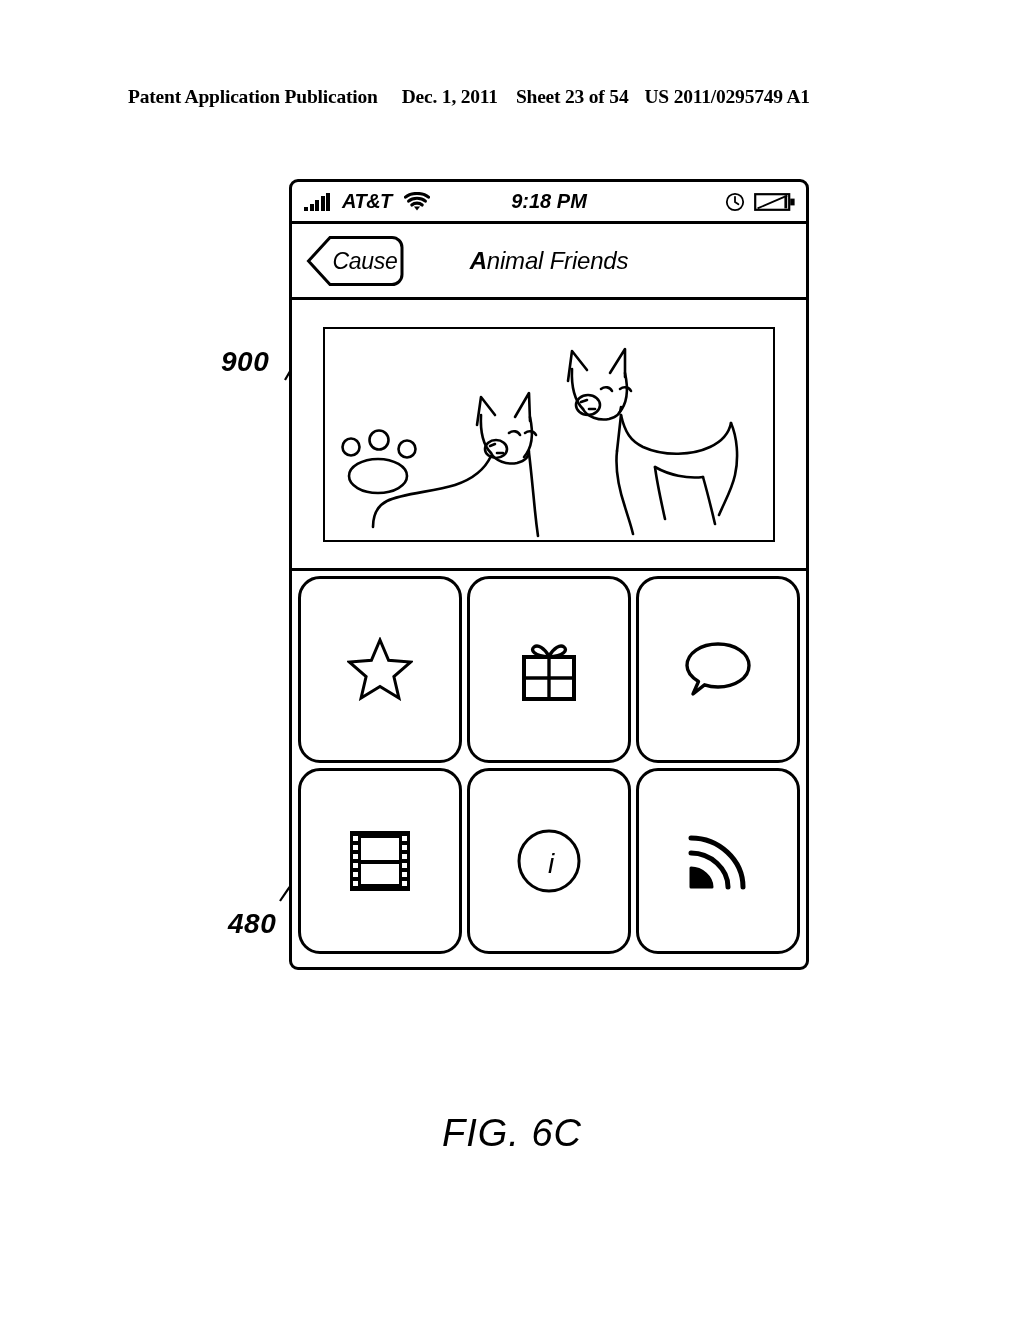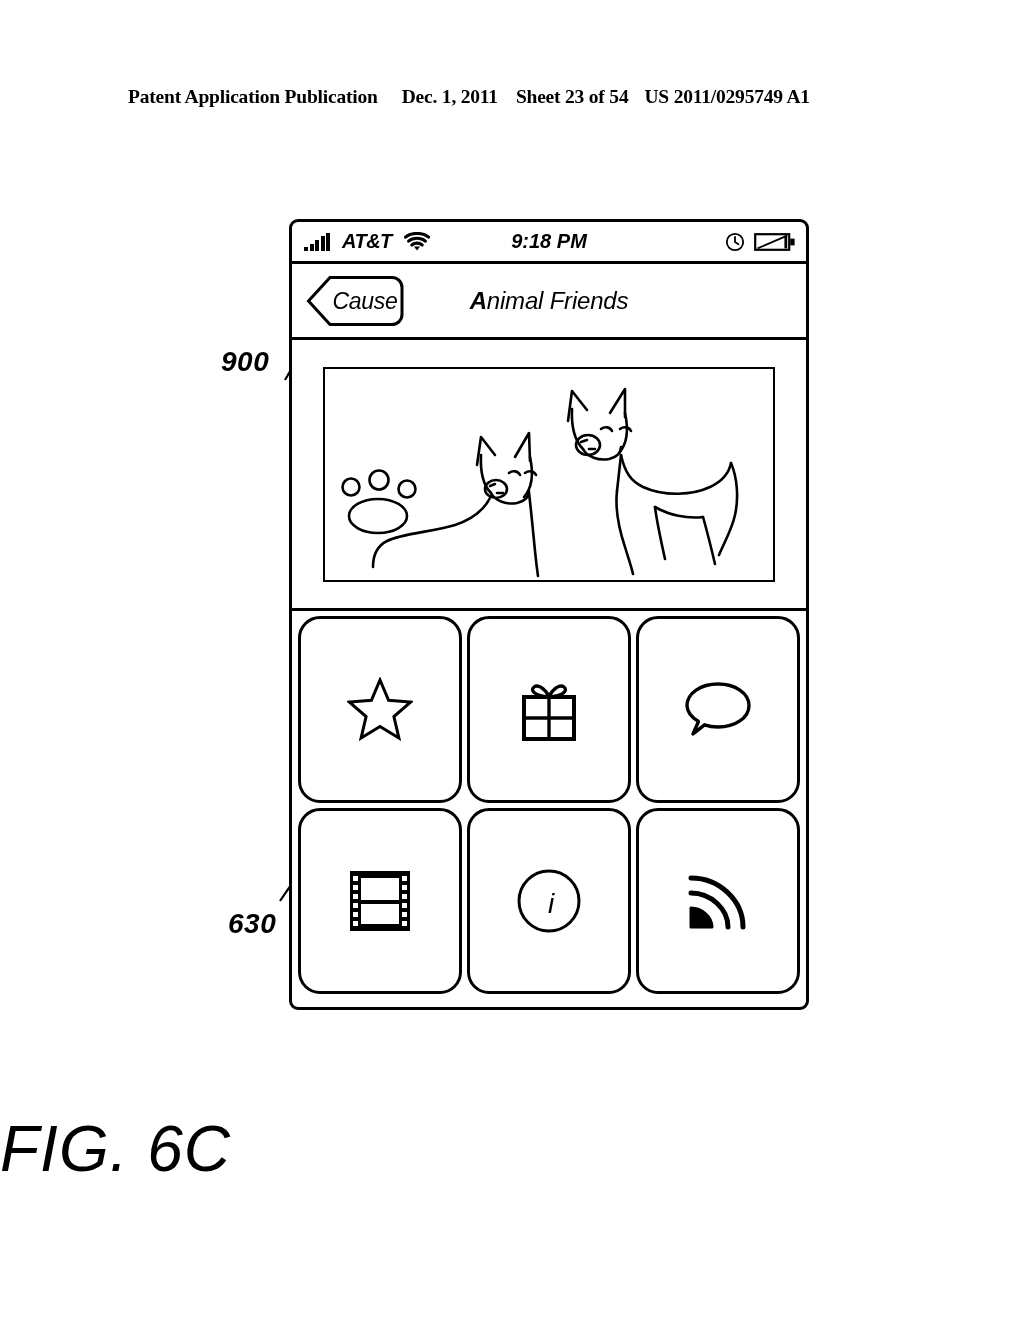--- a/index.html
+++ b/index.html
@@ -40,21 +40,20 @@
   #phone {
     position: absolute;
     left: 289px;
     top: 179px;
     width: 520px;
     height: 791px;
     box-sizing: border-box;
     border: 3px solid #000;
     border-radius: 9px;
     background: #fff;
-    margin-top: 40px;
   }
 
   
   .statusbar {
     position: relative;
     height: 42px;
     box-sizing: border-box;
     border-bottom: 3px solid #000;
     display: flex;
     align-items: center;
@@ -191,43 +190,44 @@
     height: 1320px;
     pointer-events: none;
   }
 
   
   .figcap {
     position: absolute;
     left: 0;
     right: 0;
     top: 1112px;
+    text-align: center;
     font-family: "Liberation Sans", sans-serif;
     font-style: italic;
-    font-size: 64px;
+    font-size: 38px;
     letter-spacing: 1px;
   }
 </style>
 </head>
 <body>
 
 <div class="pub-header">
   <span class="h-pub">Patent Application Publication</span>
   <span class="h-date">Dec. 1, 2011</span>
   <span class="h-sheet">Sheet 23 of 54</span>
   <span class="h-num">US 2011/0295749 A1</span>
 </div>
 
 <svg class="leader" viewBox="0 0 1024 1320">
   <path d="M 285 380 C 300 352, 330 318, 352 296" fill="none" stroke="#000" stroke-width="2.2"></path>
   <path d="M 280 901 C 296 877, 316 850, 333 841" fill="none" stroke="#000" stroke-width="2.2"></path>
 </svg>
 
 <div class="ref" id="ref-631">900</div>
-<div class="ref" id="ref-630">630</div>
+<div class="ref" id="ref-630">480</div>
 
 <div id="phone">
 
   <div class="statusbar">
     <div class="sb-left">
       <span class="bars">
         <i></i>
           <i></i>
           <i></i>
           <i></i>

